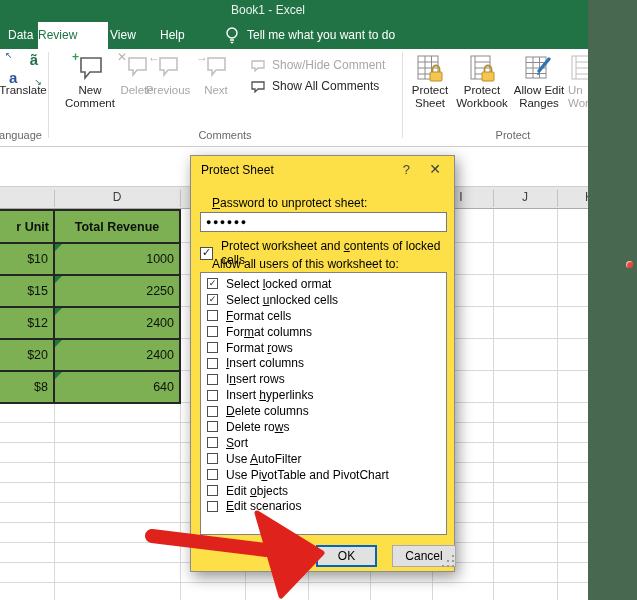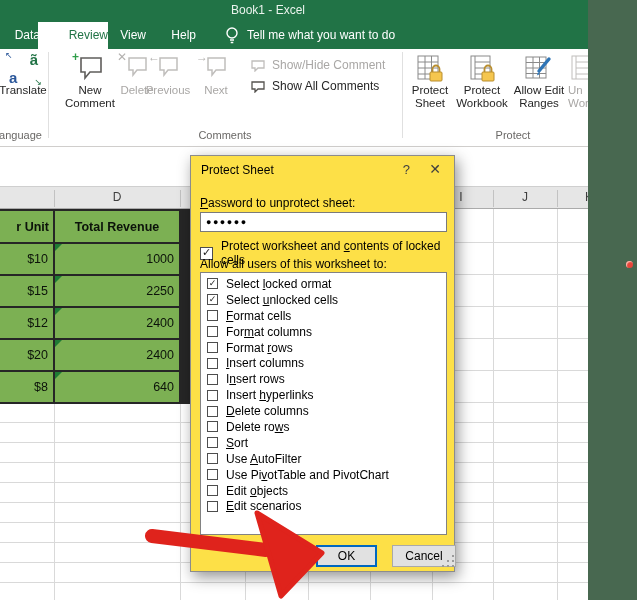--- a/index.html
+++ b/index.html
@@ -6,21 +6,21 @@
   html,body { width:637px; height:600px; overflow:hidden; }
   body { font-family:"Liberation Sans","DejaVu Sans",sans-serif; }
   #app { position:relative; width:637px; height:600px; background:#fff; overflow:hidden; }
 
   
   .titlebar { position:absolute; left:0; top:0; width:637px; height:22px; background:#217346; z-index:10; }
   .titlebar .title { position:absolute; left:188px; top:3px; width:160px; text-align:center; color:#eaf3ed; font-size:12px; }
 
   
   .tabrow { position:absolute; left:0; top:22px; width:637px; height:27px; background:#217346; z-index:10; }
-  .tab { position:absolute; top:0; height:27px; line-height:27px; color:#fff; font-size:12px; text-align:right; }
+  .tab { position:absolute; top:0; height:27px; line-height:27px; color:#fff; font-size:12px; text-align:left; }
   .tab-data { left:8px; width:32px; }
   .tab-review { left:38px; width:70px; background:#fff; color:#217346; }
   .tab-view { left:110px; width:36px; }
   .tab-help { left:160px; width:36px; }
   .bulb { position:absolute; left:224px; top:4px; }
   .tellme { position:absolute; left:247px; top:0; height:27px; line-height:27px; color:#fff; font-size:12px; }
 
   
   .ribbon { position:absolute; left:0; top:49px; width:637px; height:98px; background:#fff; border-bottom:1px solid #d0cecc; z-index:9; }
   .rsep { position:absolute; top:3px; width:1px; height:86px; background:#e0e0e0; }
@@ -40,37 +40,37 @@
   
   .fxstrip { position:absolute; left:0; top:147px; width:590px; height:39px; background:#fff; z-index:1; }
   .colheaders { position:absolute; left:0; top:186px; width:590px; height:23px; background:#e6e6e6; border-top:1px solid #cfcfcf; border-bottom:1px solid #ababab; z-index:2; }
   .colheaders .letter { position:absolute; top:3px; transform:translateX(-50%); font-size:12px; color:#3f3f3f; }
   .colheaders .csep { position:absolute; top:3px; width:1px; height:17px; background:#c2c2c2; }
   .grid { position:absolute; left:0; top:209px; width:590px; height:391px; background:#fff; z-index:1; }
   .hline { position:absolute; left:0; width:590px; height:1px; background:#d9d9d9; }
   .vline { position:absolute; top:0; width:1px; height:391px; background:#d9d9d9; }
 
   
-  .gtable { position:absolute; left:0; top:209px; width:200px; background:#262626; display:grid;
+  .gtable { position:absolute; left:0; top:209px; width:181px; background:#262626; display:grid;
             grid-template-columns:53px 124px; grid-template-rows:31px repeat(5,30px); gap:2px;
             padding:2px 2px 2px 0; z-index:3; }
   .gcell { position:relative; background:#7cb053; overflow:hidden; display:flex; align-items:center; color:#0c130a; font-size:12.5px; }
   .gcell.hdr { font-weight:bold; }
   .gcell.right { justify-content:flex-end; padding-right:5px; }
   .gcell.center { justify-content:center; }
   .gcell .anchor-right { position:absolute; right:4px; white-space:nowrap; }
   .tri { position:absolute; left:0; top:0; width:0; height:0; border-top:7px solid #1e7b34; border-right:7px solid transparent; }
 
   
   .dialog { position:absolute; left:190px; top:155px; width:265px; height:417px; background:#fde047;
             border:1px solid #8c8c8c; box-shadow:3px 5px 14px rgba(0,0,0,.42); z-index:30; font-size:12px; color:#000; }
   .dlg-titlebar { position:absolute; left:0; top:0; width:100%; height:27px; display:flex; align-items:center; padding-left:10px; }
   .dlg-help { position:absolute; right:44px; top:6px; color:#404040; font-size:13px; }
   .dlg-close { position:absolute; right:13px; top:5px; color:#404040; font-size:14px; }
-  .dlg-label { position:absolute; left:9px; }
+  .dlg-label { position:absolute; left:21px; }
   .accel { text-decoration:underline; }
   .dlg-input { position:absolute; left:9px; top:56px; width:247px; height:20px; background:#fff; border:1px solid #7a7a7a;
                font-size:9px; font-weight:bold; letter-spacing:1.5px; line-height:18px; padding-left:5px; }
   .cbox { width:13px; height:13px; background:#fff; border:1px solid #4d4d4d; display:flex; align-items:center; justify-content:center; flex:none; }
   .cbox .mk { font-size:11px; color:#1a1a1a; line-height:11px; margin-top:-1px; }
   .main-check { position:absolute; left:9px; top:83px; display:flex; align-items:center; gap:8px; }
   .dlg-list { position:absolute; left:9px; top:116px; width:247px; height:263px; background:#fff; border:1px solid #828282; padding-top:3px; overflow:hidden; }
   .perm { height:15.9px; display:flex; align-items:center; gap:8px; padding-left:6px; }
   .perm .cbox { width:11px; height:11px; }
   .perm .cbox .mk { font-size:9px; }

